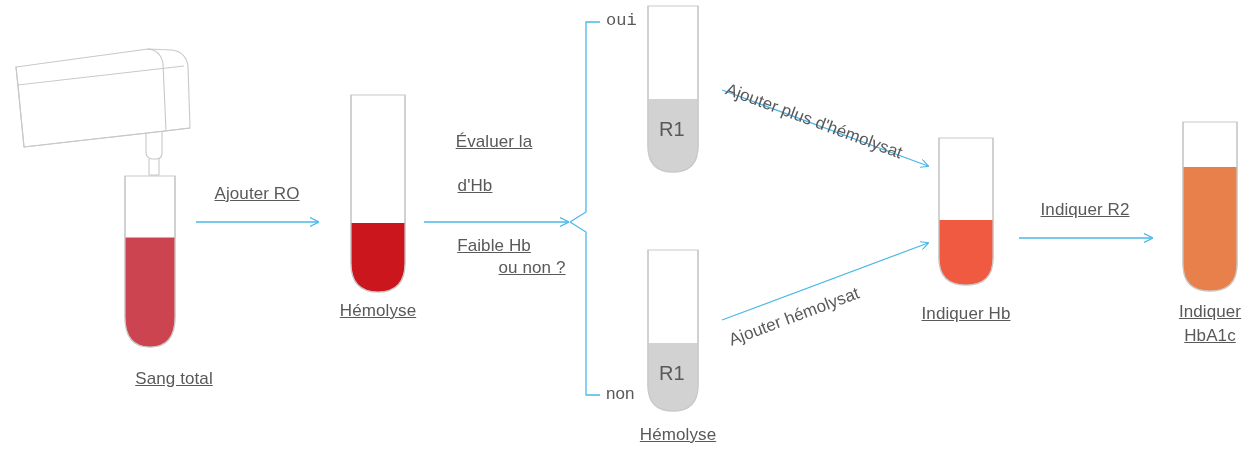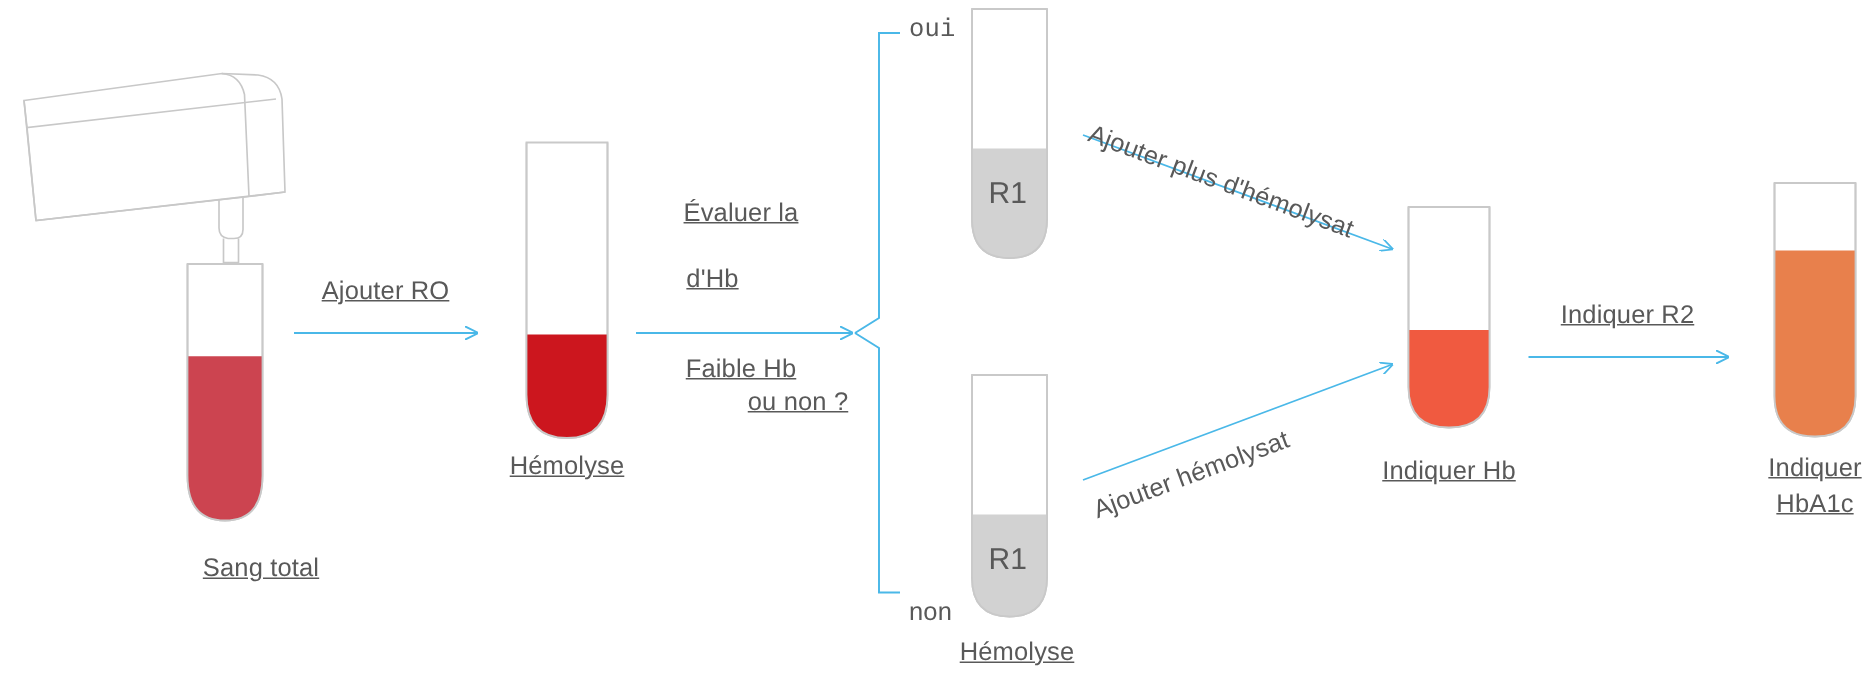--- a/index.html
+++ b/index.html
@@ -135,21 +135,21 @@
 
   <div class="lbl center" style="left:378px; top:300px;">Hémolyse</div>
 
   <div class="lbl center" style="left:494px; top:131px;">Évaluer la</div>
   <div class="lbl center" style="left:475px; top:175px;">d'Hb</div>
 
   <div class="lbl center" style="left:494px; top:235px;">Faible Hb</div>
   <div class="lbl center" style="left:504px; top:257px;margin-left:28px;">ou non ?</div>
 
   <div class="lbl" style="left:606px; top:10px;font-family:Liberation Mono, monospace;">oui</div>
-  <div class="lbl" style="left:606px; top:397px;">non</div>
+  <div class="lbl" style="left:606px; top:383px;">non</div>
 
   <div class="tube-cap" style="left:659px; top:118px;">R1</div>
   <div class="tube-cap" style="left:659px; top:362px;">R1</div>
 
   <div class="lbl center" style="left:678px; top:424px;">Hémolyse</div>
 
   <div class="lbl rot" style="left:726px; top:78px; transform:rotate(20.3deg);">Ajouter plus d'hémolysat</div>
 
   <div class="lbl rot" style="left:730px; top:330px; transform:rotate(-20.5deg);">Ajouter hémolysat</div>
 

